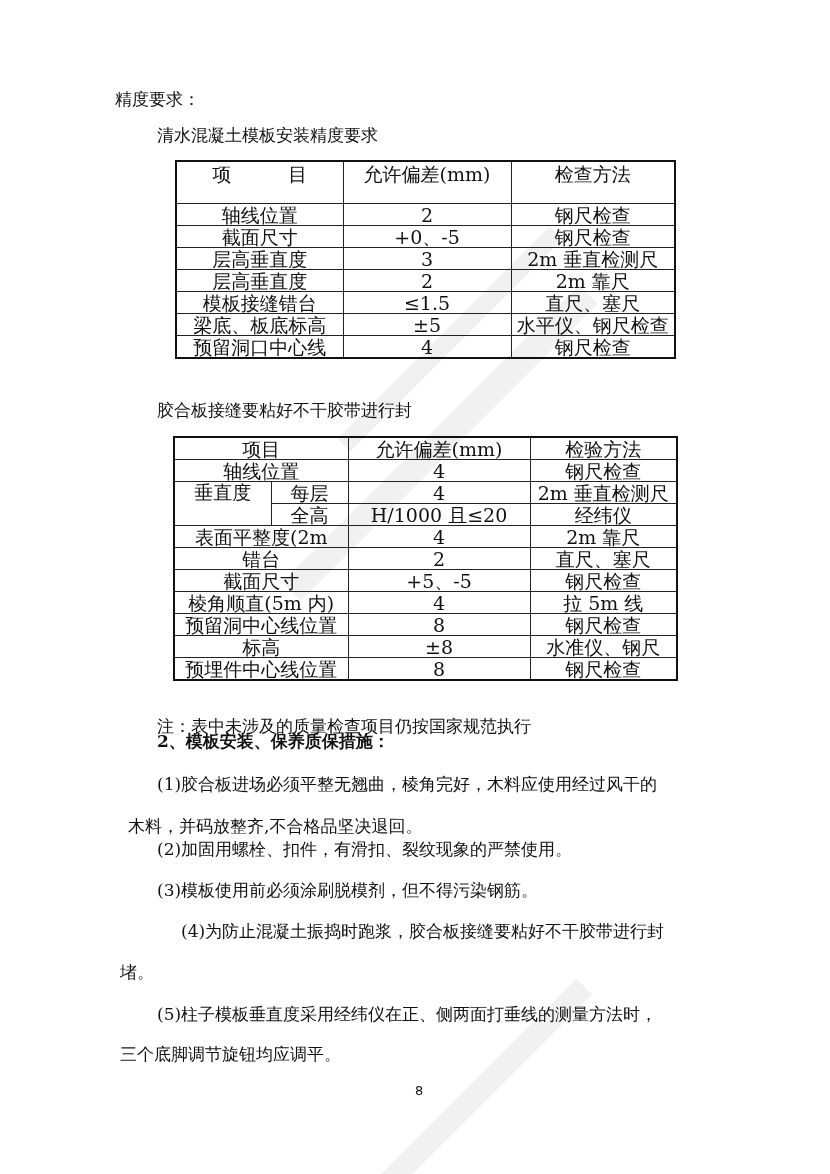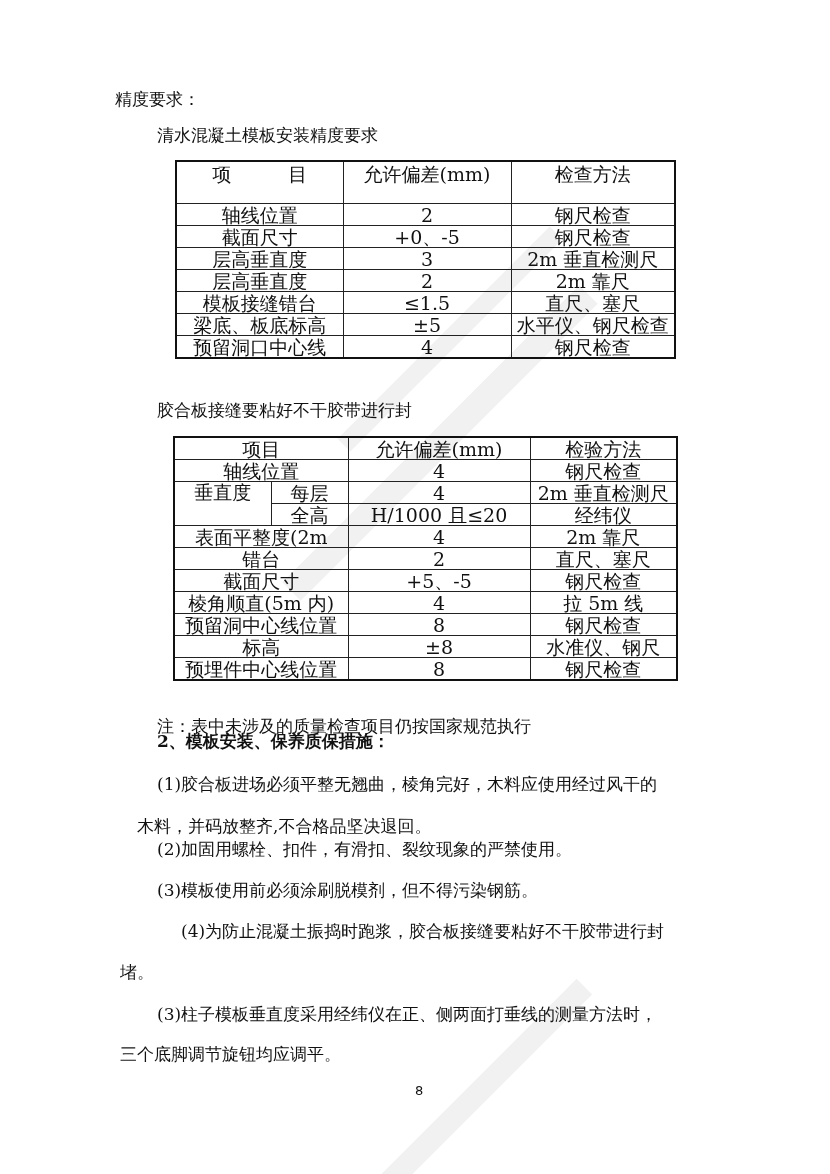--- a/index.html
+++ b/index.html
@@ -146,24 +146,24 @@
     <td>钢尺检查</td>
   </tr>
 </tbody>
   </table>
 
 <div class="txt" style="left:157px;top:686px;margin-top:29px;">注：表中未涉及的质量检查项目仍按国家规范执行</div>
 
 <div class="txt" style="left:157px;top:730px;font-weight:bold;">2、模板安装、保养质保措施：</div>
 
 <div class="txt" style="left:157px;top:773px;">(1)胶合板进场必须平整无翘曲，棱角完好，木料应使用经过风干的</div>
-<div class="txt" style="left:137px;top:815px;">木料，并码放整齐,不合格品坚决退回。</div>
+<div class="txt" style="left:128px;top:815px;">木料，并码放整齐,不合格品坚决退回。</div>
 
 <div class="txt" style="left:157px;top:838px;">(2)加固用螺栓、扣件，有滑扣、裂纹现象的严禁使用。</div>
 <div class="txt" style="left:157px;top:879px;">(3)模板使用前必须涂刷脱模剂，但不得污染钢筋。</div>
 
 <div class="txt" style="left:157px;top:920px;margin-left:24px;">(4)为防止混凝土振捣时跑浆，胶合板接缝要粘好不干胶带进行封</div>
 <div class="txt" style="left:120px;top:961px;">堵。</div>
 
-<div class="txt" style="left:157px;top:1003px;">(3)柱子模板垂直度采用经纬仪在正、侧两面打垂线的测量方法时，</div>
+<div class="txt" style="left:157px;top:1003px;">(5)柱子模板垂直度采用经纬仪在正、侧两面打垂线的测量方法时，</div>
 <div class="txt" style="left:120px;top:1043px;">三个底脚调节旋钮均应调平。</div>
 
 <div class="pagenum">8</div>
 
 </body></html>

